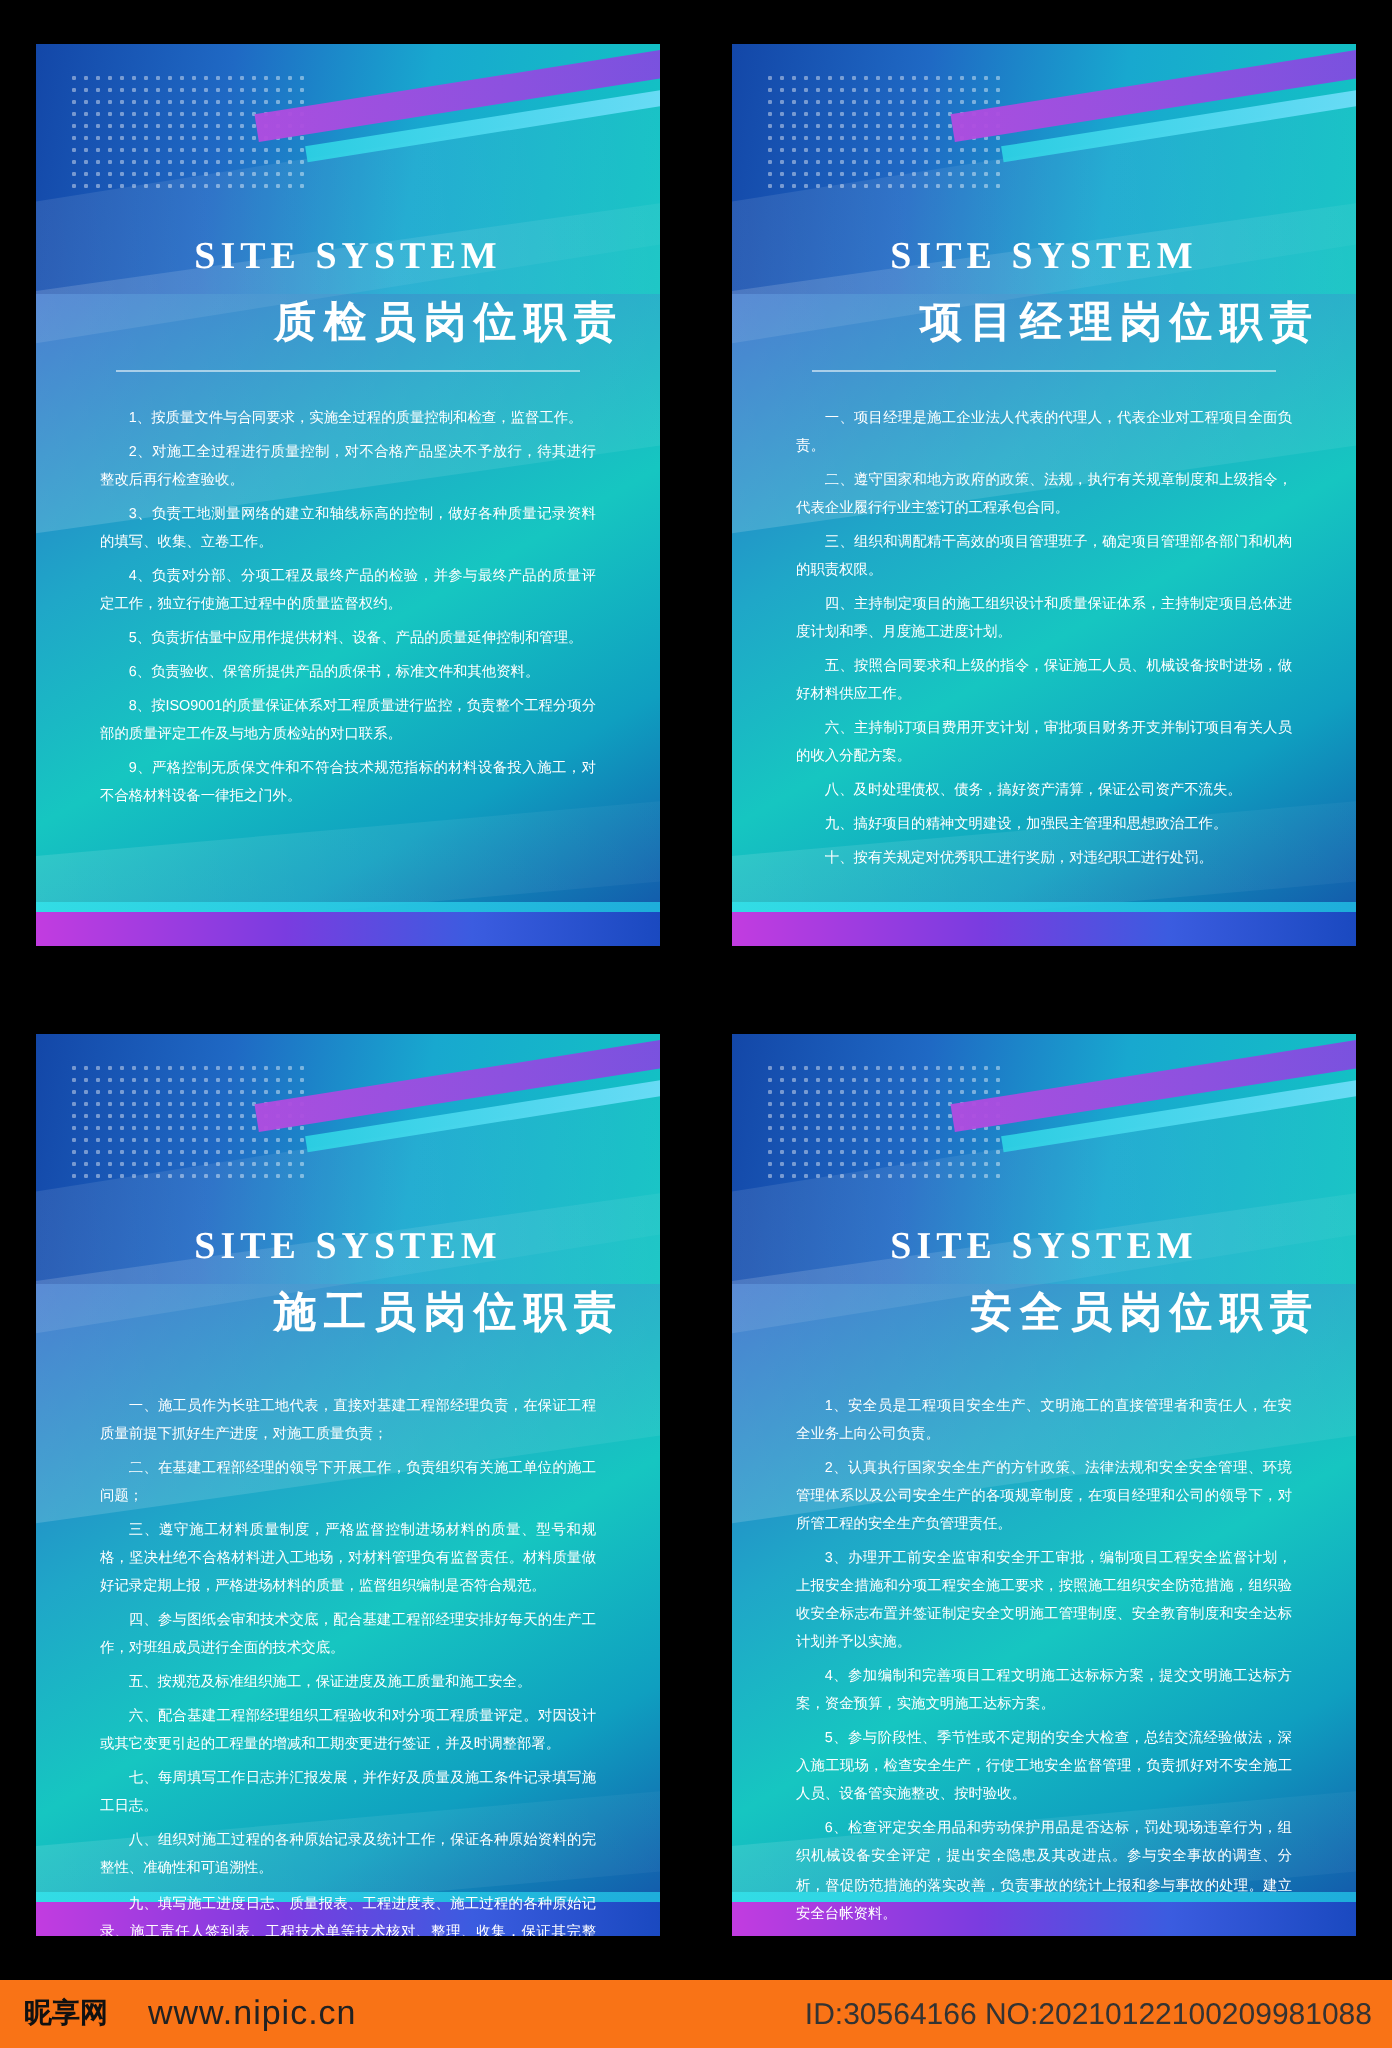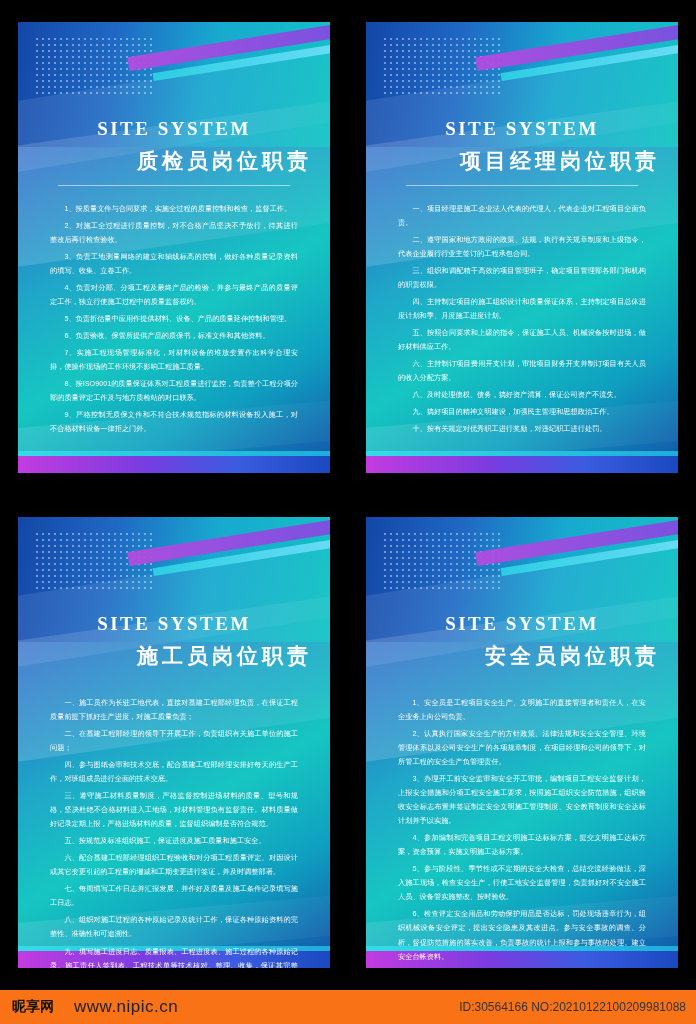--- a/index.html
+++ b/index.html
@@ -186,21 +186,21 @@
   }
   .footer-url {
     margin-left: 20px;
     font-size: 17px;
     color: #222;
     letter-spacing: .5px;
   }
   .footer-id {
     margin-left: auto;
     margin-right: 10px;
-    font-size: 12px;
+    font-size: 15px;
     color: #333;
   }
 </style>
 </head>
 <body>
 
 <div class="page">
 
   <div class="grid">
 
@@ -215,21 +215,20 @@
         <div class="title-en">SITE SYSTEM</div>
         <div class="title-cn">质检员岗位职责</div>
         <div class="rule"></div>
         <div class="body-text">
           <p>1、按质量文件与合同要求，实施全过程的质量控制和检查，监督工作。</p>
           <p>2、对施工全过程进行质量控制，对不合格产品坚决不予放行，待其进行整改后再行检查验收。</p>
           <p>3、负责工地测量网络的建立和轴线标高的控制，做好各种质量记录资料的填写、收集、立卷工作。</p>
           <p>4、负责对分部、分项工程及最终产品的检验，并参与最终产品的质量评定工作，独立行使施工过程中的质量监督权约。</p>
           <p>5、负责折估量中应用作提供材料、设备、产品的质量延伸控制和管理。</p>
           <p>6、负责验收、保管所提供产品的质保书，标准文件和其他资料。</p>
-          <p>7、实施工程现场管理标准化，对材料设备的堆放变置作出科学合理安排，使操作现场的工作环境不影响工程施工质量。</p>
           <p>8、按ISO9001的质量保证体系对工程质量进行监控，负责整个工程分项分部的质量评定工作及与地方质检站的对口联系。</p>
           <p>9、严格控制无质保文件和不符合技术规范指标的材料设备投入施工，对不合格材料设备一律拒之门外。</p>
         </div>
       </div>
       <div class="bottom-wrap">
         <div class="b1"></div>
         <div class="b3"></div>
         <div class="b2"></div>
       </div>
     </div>
@@ -271,22 +270,22 @@
       <div class="diag1"></div>
       <div class="diag2"></div>
       <div class="diag3"></div>
       <div class="card-inner">
         <div class="title-en">SITE SYSTEM</div>
         <div class="title-cn">施工员岗位职责</div>
         <div class="rule"></div>
         <div class="body-text">
           <p>一、施工员作为长驻工地代表，直接对基建工程部经理负责，在保证工程质量前提下抓好生产进度，对施工质量负责；</p>
           <p>二、在基建工程部经理的领导下开展工作，负责组织有关施工单位的施工问题；</p>
+          <p>三、遵守施工材料质量制度，严格监督控制进场材料的质量、型号和规格，坚决杜绝不合格材料进入工地场，对材料管理负有监督责任。材料质量做好记录定期上报，严格进场材料的质量，监督组织编制是否符合规范。</p>
           <p>四、参与图纸会审和技术交底，配合基建工程部经理安排好每天的生产工作，对班组成员进行全面的技术交底。</p>
-          <p>三、遵守施工材料质量制度，严格监督控制进场材料的质量、型号和规格，坚决杜绝不合格材料进入工地场，对材料管理负有监督责任。材料质量做好记录定期上报，严格进场材料的质量，监督组织编制是否符合规范。</p>
           <p>五、按规范及标准组织施工，保证进度及施工质量和施工安全。</p>
           <p>六、配合基建工程部经理组织工程验收和对分项工程质量评定。对因设计或其它变更引起的工程量的增减和工期变更进行签证，并及时调整部署。</p>
           <p>七、每周填写工作日志并汇报发展，并作好及质量及施工条件记录填写施工日志。</p>
           <p>八、组织对施工过程的各种原始记录及统计工作，保证各种原始资料的完整性、准确性和可追溯性。</p>
           <p>九、填写施工进度日志、质量报表、工程进度表、施工过程的各种原始记录、施工责任人签到表、工程技术单等技术核对、整理、收集，保证其完整性、准确性和可追溯性。</p>
 
         </div>
       </div>
       <div class="bottom-wrap">
         <div class="b1"></div>

